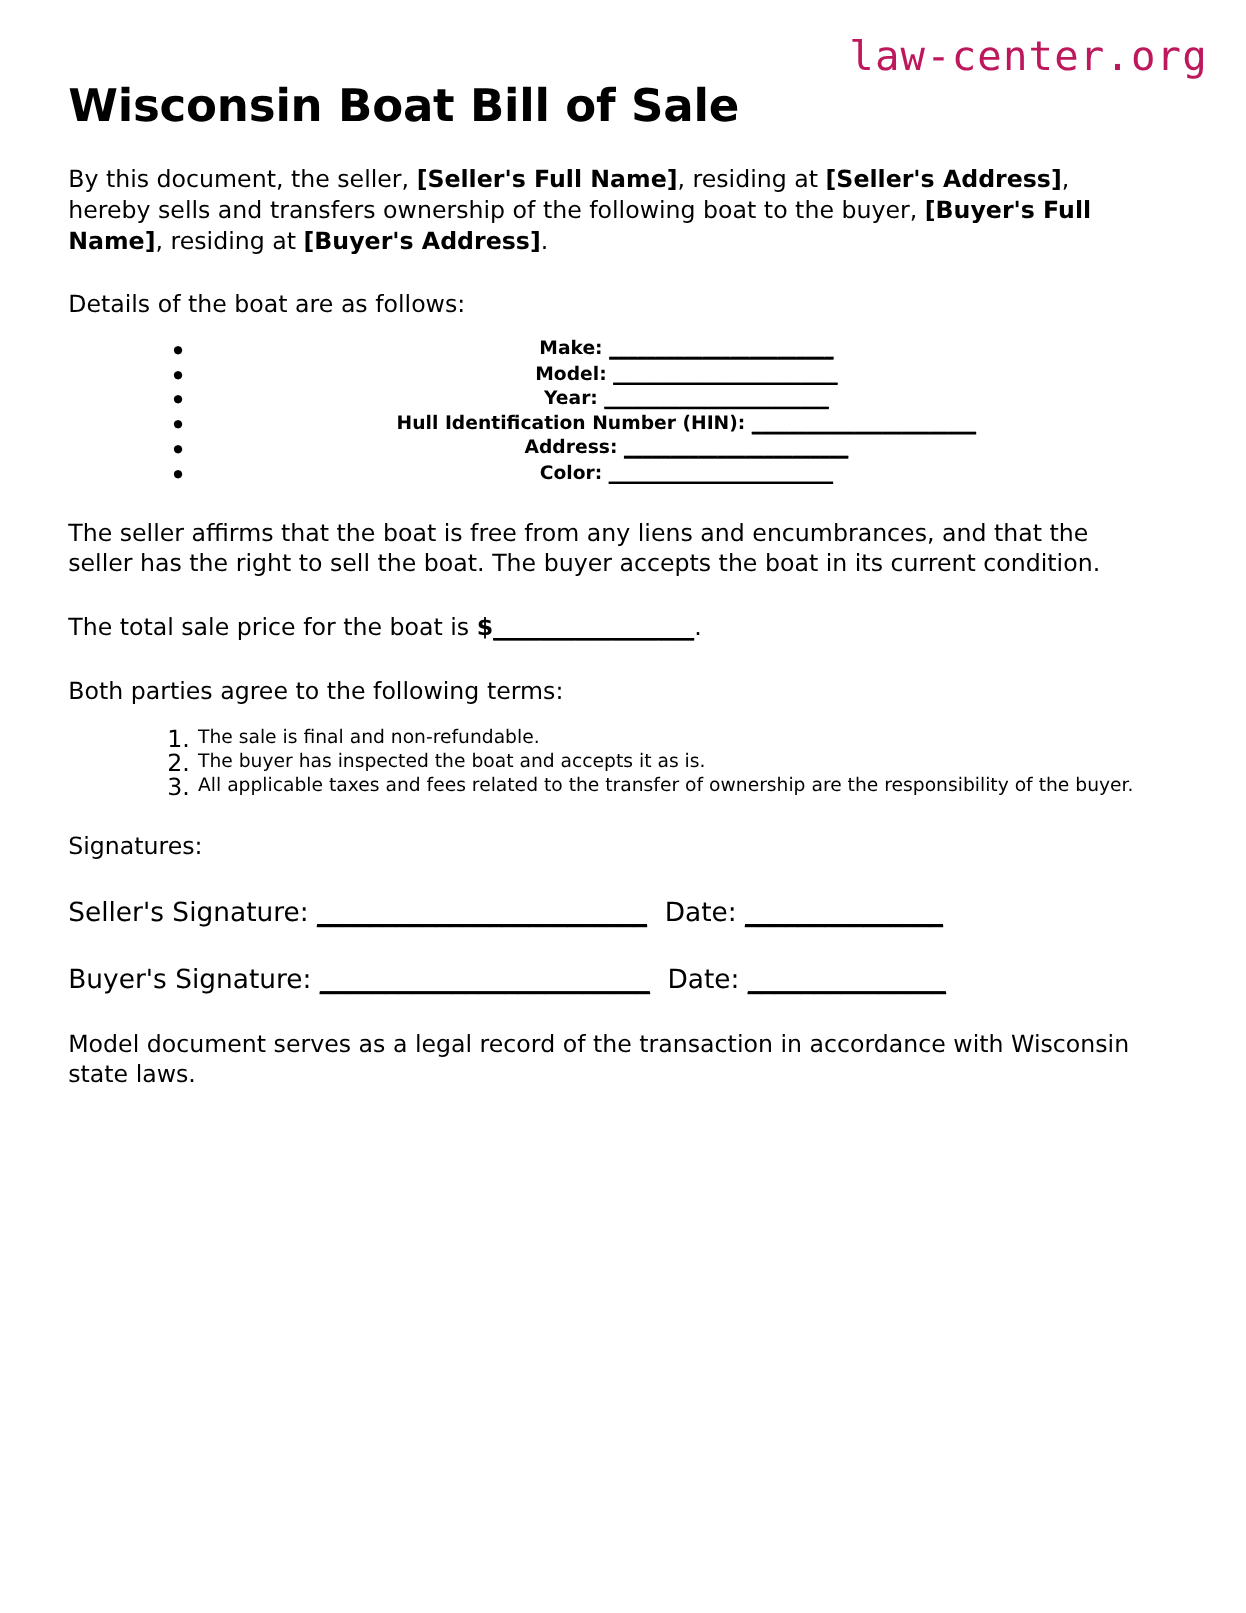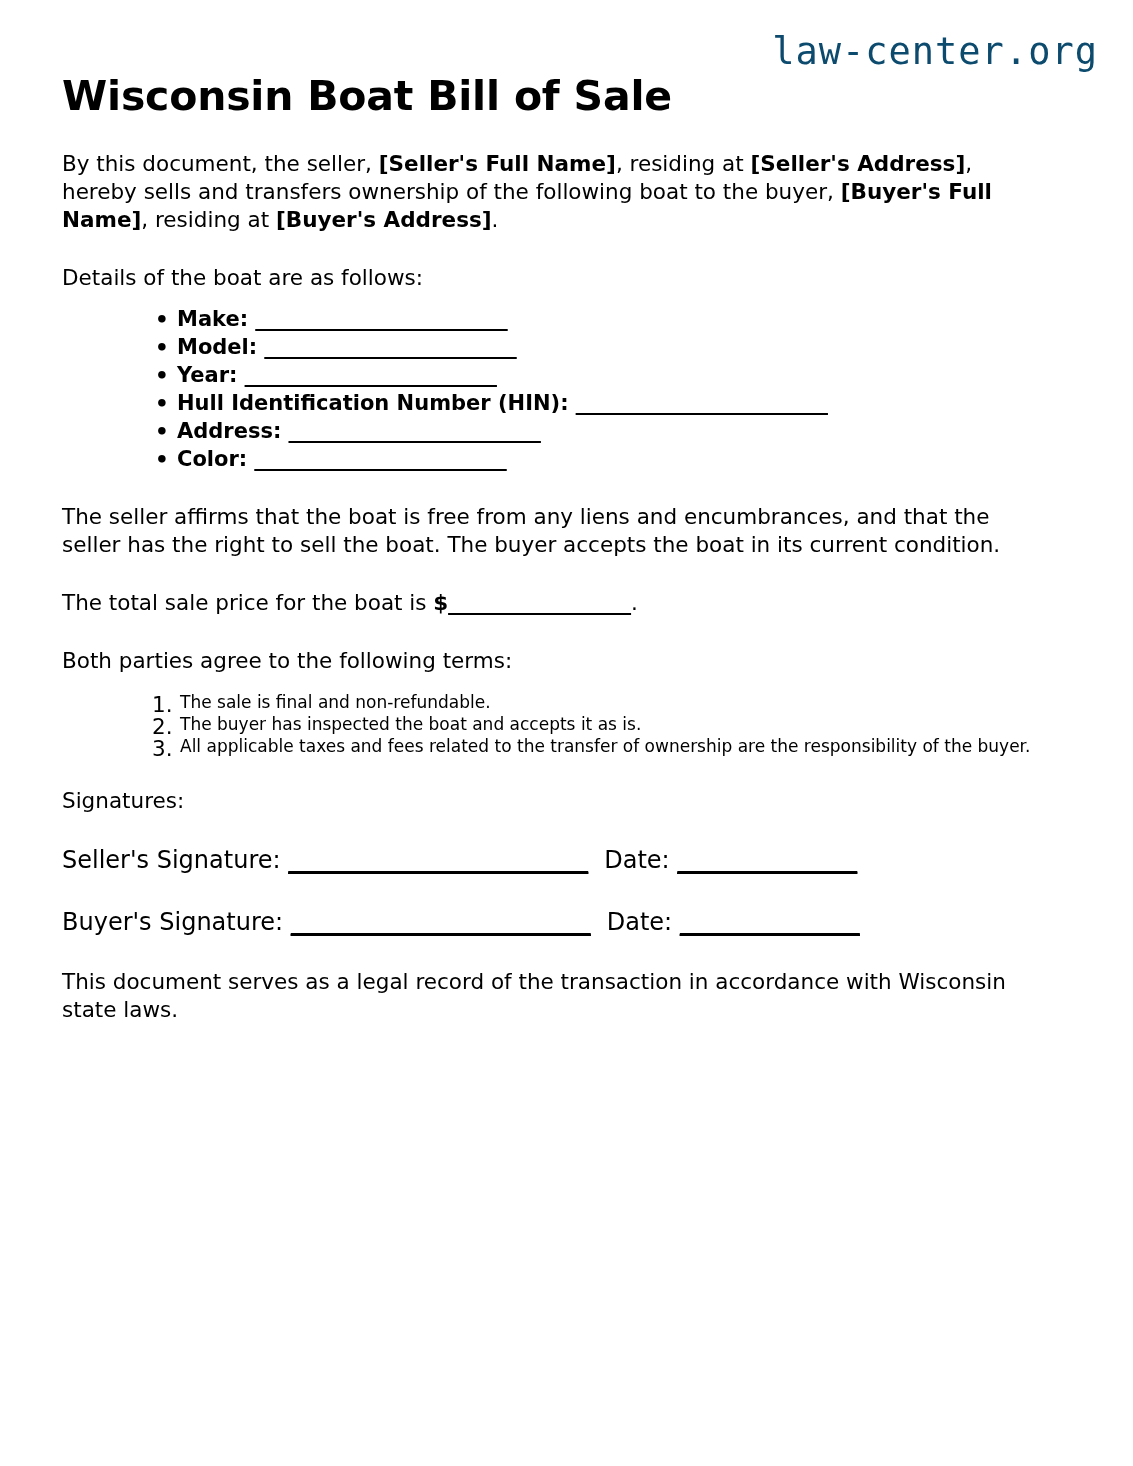--- a/index.html
+++ b/index.html
@@ -22,21 +22,21 @@
     box-sizing: border-box;
     padding: 0 62px;
   }
   .watermark {
     position: absolute;
     top: 30px;
     right: 35px;
     font-family: "DejaVu Sans Mono", monospace;
     font-size: 37px;
     letter-spacing: 1px;
-    color: #0c4a6e;
+    color: #be185d;
     white-space: nowrap;
     user-select: none;
   }
   h1.doc-title {
     margin: 0;
     padding-top: 73px;
     font-size: 41px;
     font-weight: bold;
     letter-spacing: -0.2px;
     line-height: 1.15;
@@ -63,25 +63,26 @@
     text-decoration-thickness: 2.2px;
     text-underline-offset: 3px;
   }
   ul.boat-details {
     margin: 0;
     padding: 14px 0 0 0;
     list-style: none;
   }
   ul.boat-details li {
     position: relative;
-    font-size: 21px;
+    font-size: 17px;
     font-weight: bold;
     line-height: 1.33;
     padding-left: 115px;
     white-space: nowrap;
+    text-align: center;
   }
   ul.boat-details li::before {
     content: "\2022";
     position: absolute;
     left: 93px;
     font-size: 21.5px;
     line-height: 1.33;
   }
   ul.boat-details .fill {
     font-weight: bold;
@@ -152,15 +153,15 @@
     <li>The buyer has inspected the boat and accepts it as is.</li>
     <li>All applicable taxes and fees related to the transfer of ownership are the responsibility of the buyer.</li>
   </ol>
 
   <p class="para">Signatures:</p>
 
   <div class="sig-row"><span>Seller's Signature:</span> <span class="u-reg">_________________________</span><span class="sig-gap"></span><span>Date:</span> <span class="u-reg">_______________</span></div>
 
   <div class="sig-row"><span>Buyer's Signature:</span> <span class="u-reg">_________________________</span><span class="sig-gap"></span><span>Date:</span> <span class="u-reg">_______________</span></div>
 
-  <p class="para tight">This document serves as a legal record of the transaction in accordance with Wisconsin state laws.</p>
+  <p class="para tight">Model document serves as a legal record of the transaction in accordance with Wisconsin state laws.</p>
 
 </div>
 
 </body></html>

